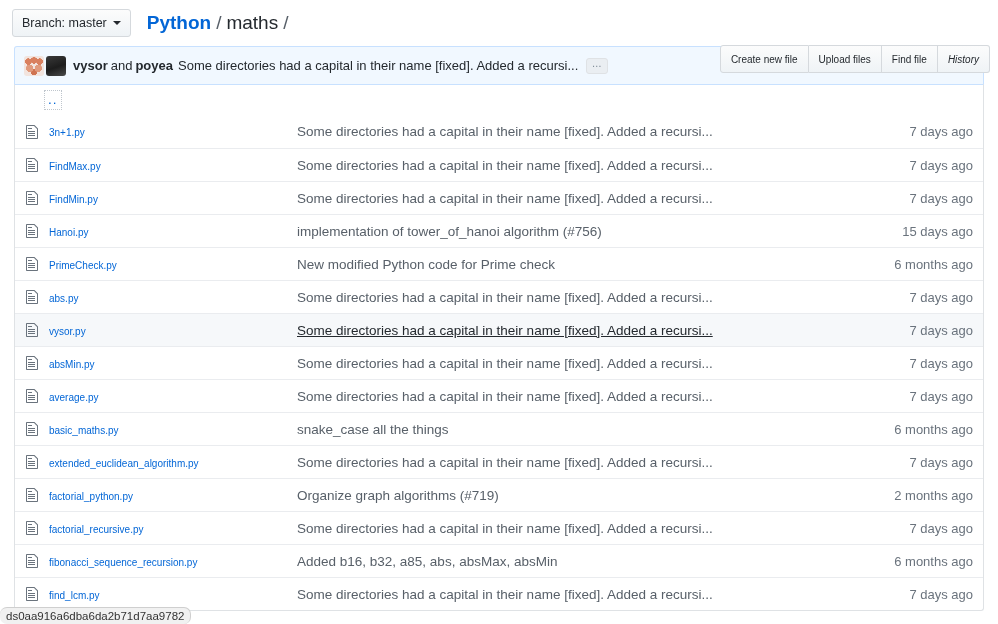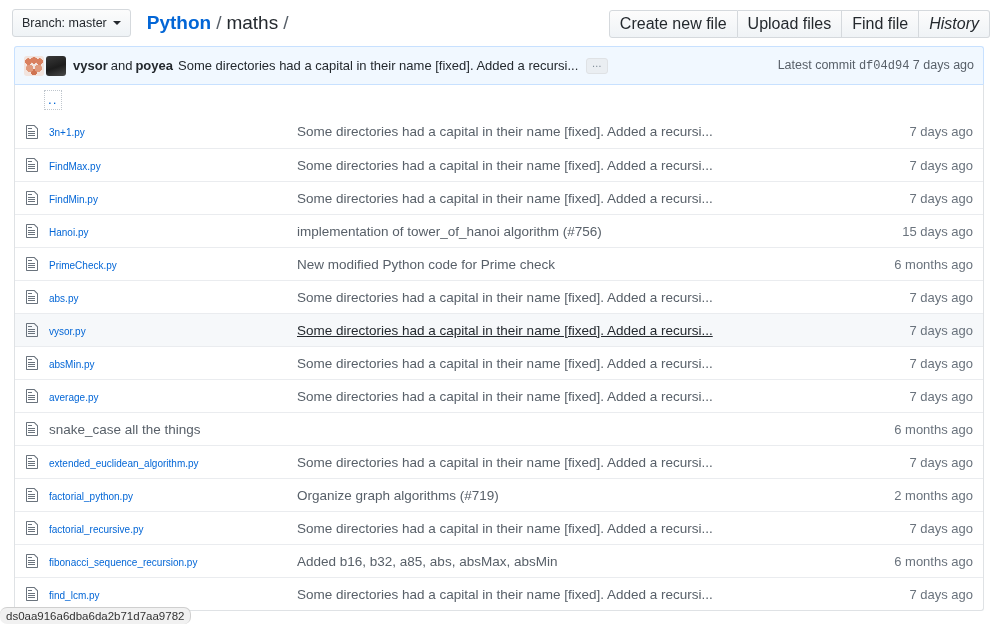--- a/index.html
+++ b/index.html
@@ -49,23 +49,23 @@
 
   .btn-group {
     position: absolute; right: 8px; top: 10px;
     display: flex; height: 28px;
   }
   .btn-group button {
     background: linear-gradient(#fcfcfc, #eff3f6);
     border: 1px solid #d5d9dd;
     border-left-width: 0;
     font-family: inherit;
-    font-size: 16px; color: #24292e;
+    font-size: 10px; color: #24292e;
     padding: 0 10px; height: 28px;
-    cursor: pointer; white-space: nowrap;
+    cursor: pointer; white-space: nowrap; margin-top: 35px;
   }
   .btn-group button:first-child {
     border-left-width: 1px;
     border-top-left-radius: 3px; border-bottom-left-radius: 3px;
   }
   .btn-group button:last-child {
     border-top-right-radius: 3px; border-bottom-right-radius: 3px; font-style: italic;
   }
 
   
@@ -340,20 +340,21 @@
           <span class="cell-name"><a>average.py</a></span>
           <span class="cell-msg">Some directories had a capital in their name [fixed]. Added a recursi...</span>
           <span class="cell-age">7 days ago</span>
         </div>
         <div class="row">
           <span class="cell-icon">
             <svg width="14" height="16" viewBox="0 0 12 16" aria-hidden="true">
               <path fill="#6a737d" d="M6 5H2v-1h4v1zM2 8h7V7H2v1zm0 2h7V9H2v1zm0 2h7v-1H2v1zm10-7.5V14c0 .55-.45 1-1 1H1c-.55 0-1-.45-1-1V2c0-.55.45-1 1-1h7.5L12 4.5zM11 5L8 2H1v12h10V5z"></path>
             </svg>
           </span>
+          <span class="cell-name"><a>basic_maths.py</a></span>
           <span class="cell-msg">snake_case all the things</span>
           <span class="cell-age">6 months ago</span>
         </div>
         <div class="row">
           <span class="cell-icon">
             <svg width="14" height="16" viewBox="0 0 12 16" aria-hidden="true">
               <path fill="#6a737d" d="M6 5H2v-1h4v1zM2 8h7V7H2v1zm0 2h7V9H2v1zm0 2h7v-1H2v1zm10-7.5V14c0 .55-.45 1-1 1H1c-.55 0-1-.45-1-1V2c0-.55.45-1 1-1h7.5L12 4.5zM11 5L8 2H1v12h10V5z"></path>
             </svg>
           </span>
           <span class="cell-name"><a>extended_euclidean_algorithm.py</a></span>

